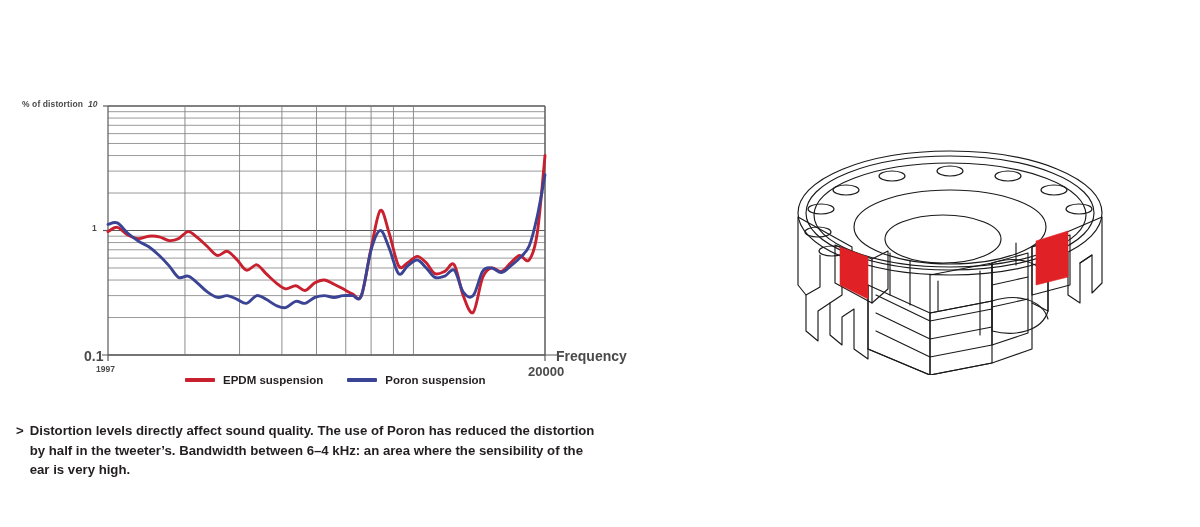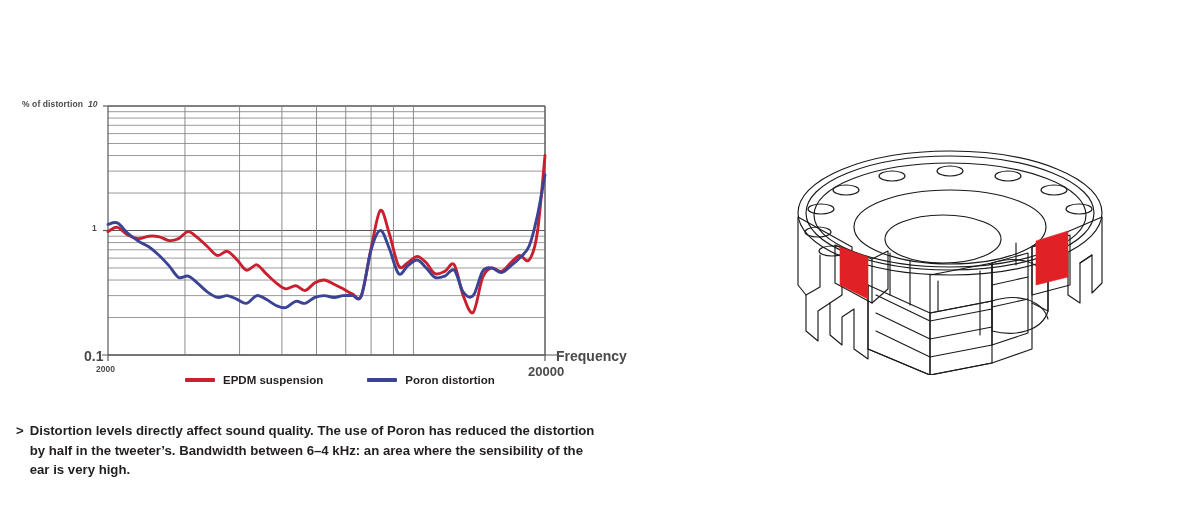--- a/index.html
+++ b/index.html
@@ -89,21 +89,21 @@
     font-weight: 700;
     color: #4a4a4a;
   }
 
   
   .legend {
     position: absolute;
     left: 185px; top: 351px;
     display: flex;
     align-items: center;
-    gap: 44px;
+    gap: 24px;
   }
   .legend-item {
     display: flex;
     align-items: center;
     gap: 8px;
   }
   .legend-swatch {
     width: 30px;
     height: 4px;
     border-radius: 1px;
@@ -200,31 +200,31 @@
           <path d="M108.00,141.37C109.54,141.13 113.96,138.46 117.26,139.94C120.56,141.43 124.25,147.23 127.81,150.27C131.36,153.32 135.10,155.98 138.61,158.23C142.11,160.48 145.39,161.41 148.83,163.78C152.27,166.16 155.86,169.30 159.25,172.48C162.63,175.66 165.92,179.20 169.13,182.86C172.34,186.51 175.36,192.69 178.52,194.41C181.68,196.12 184.98,192.23 188.09,193.13C191.20,194.04 193.95,197.15 197.20,199.82C200.45,202.48 204.21,206.67 207.59,209.11C210.96,211.54 214.15,213.85 217.43,214.43C220.72,215.01 224.01,212.28 227.30,212.60C230.59,212.91 233.96,215.04 237.16,216.33C240.37,217.62 243.27,220.96 246.54,220.34C249.81,219.71 253.52,213.27 256.77,212.60C260.03,211.93 262.85,214.69 266.08,216.33C269.30,217.97 272.86,221.07 276.12,222.46C279.38,223.85 282.38,225.36 285.66,224.66C288.94,223.97 292.56,219.02 295.80,218.30C299.04,217.57 301.91,220.98 305.10,220.34C308.28,219.69 311.72,215.72 314.91,214.43C318.11,213.14 321.07,212.60 324.25,212.60C327.43,212.60 330.89,214.43 334.01,214.43C337.14,214.43 339.96,212.90 343.03,212.60C346.09,212.29 349.36,212.60 352.42,212.60C355.47,212.60 358.25,220.23 361.37,212.60C364.48,204.96 367.93,177.64 371.10,166.79C374.27,155.94 377.35,147.75 380.36,147.50C383.37,147.25 386.14,158.07 389.19,165.26C392.24,172.46 395.57,187.74 398.65,190.68C401.73,193.61 404.58,185.14 407.67,182.86C410.76,180.57 414.10,176.60 417.21,176.95C420.31,177.31 423.33,182.07 426.29,184.98C429.25,187.89 431.86,193.05 434.96,194.41C438.05,195.76 441.64,194.34 444.86,193.13C448.08,191.93 451.21,184.52 454.28,187.19C457.34,189.85 460.09,204.87 463.24,209.11C466.40,213.34 469.96,216.06 473.20,212.60C476.43,209.13 479.58,192.93 482.65,188.32C485.73,183.72 488.53,184.78 491.66,184.98C494.80,185.17 498.27,189.84 501.46,189.49C504.65,189.13 507.74,185.25 510.78,182.86C513.81,180.46 516.59,178.42 519.66,175.12C522.72,171.82 526.24,170.02 529.18,163.05C532.11,156.09 534.62,145.19 537.25,133.31C539.89,121.44 543.71,98.74 545.00,91.83" fill="none" stroke="#3b4494" stroke-width="2.9" stroke-linecap="round" stroke-linejoin="round"></path>
         </g>
     </svg>
   </div>
 
   <div class="axis-label-y">% of distortion</div>
   <div class="tick-10">10</div>
   <div class="tick-1">1</div>
   <div class="tick-01">0.1</div>
   <div class="axis-label-x">Frequency</div>
-  <div class="tick-2000">2000</div>
+  <div class="tick-2000">1997</div>
   <div class="tick-20000">20000</div>
 
   <div class="legend">
     <div class="legend-item">
       <span class="legend-swatch" id="sw-epdm" style="background: rgb(200, 32, 46);"></span>
       <span class="legend-text">EPDM suspension</span>
     </div>
     <div class="legend-item">
       <span class="legend-swatch" id="sw-poron" style="background: rgb(59, 68, 148);"></span>
-      <span class="legend-text">Poron distortion</span>
+      <span class="legend-text">Poron suspension</span>
     </div>
   </div>
 
   <div class="caption caption-left">
     <span class="caption-chevron">&gt;</span>
     <span class="caption-text">Distortion levels directly affect sound quality. The use of Poron has reduced the distortion by half in the tweeter’s. Bandwidth between 6–4 kHz: an area where the sensibility of the ear is very high.</span>
   </div>
 </div>
 
 <div class="panel-right">

